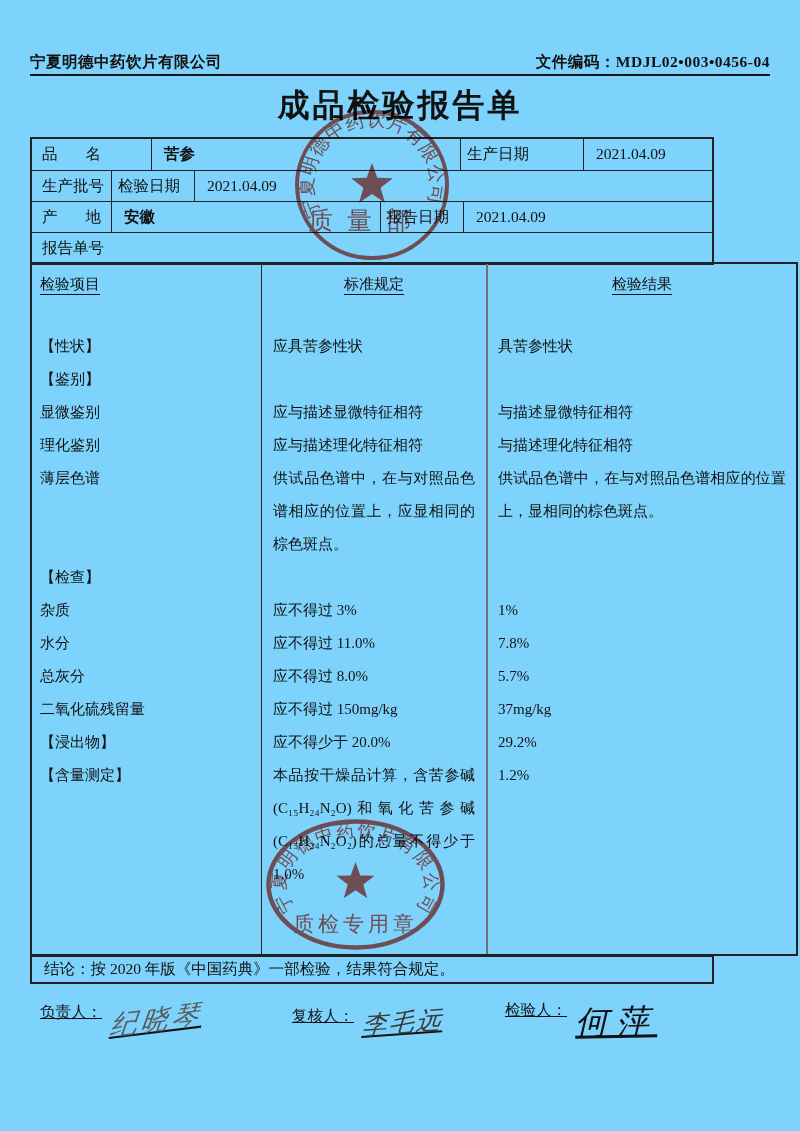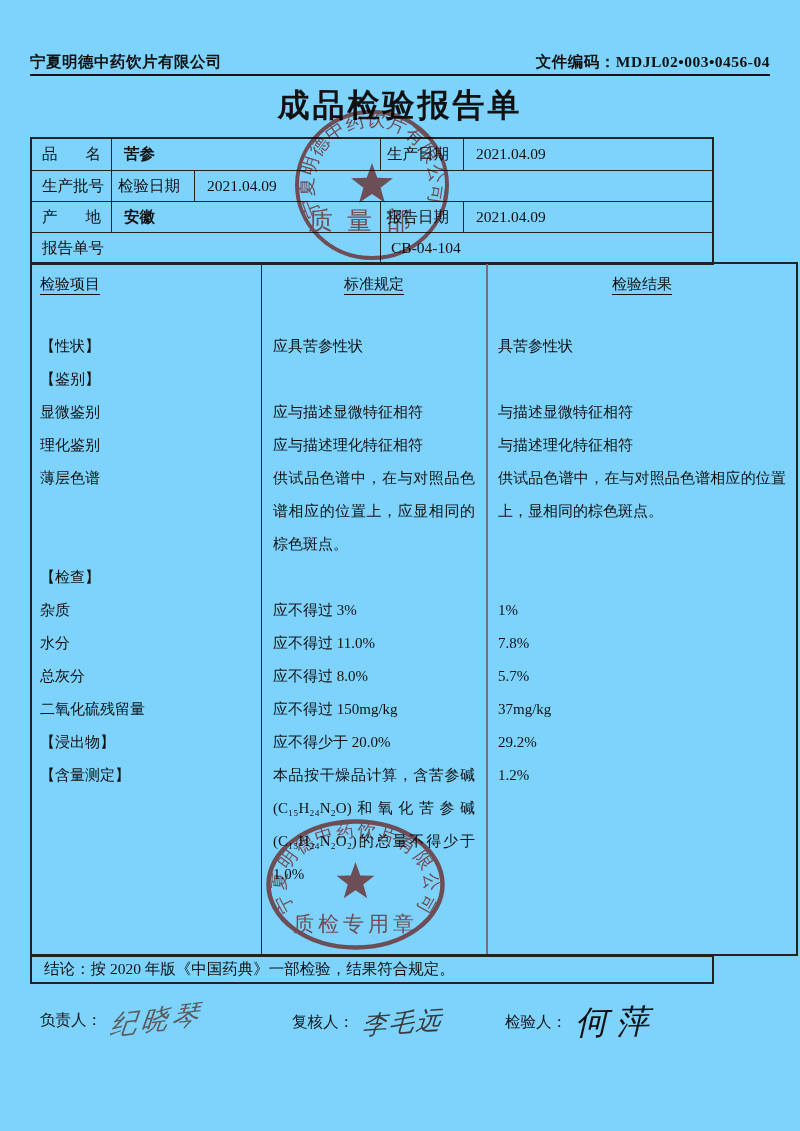--- a/index.html
+++ b/index.html
@@ -9,21 +9,21 @@
 
   
   .hdr{top:52px;left:30px;width:740px;display:flex;justify-content:space-between;
        font-size:15.5px;font-weight:bold;letter-spacing:0.5px;}
   .hrule{top:74px;left:30px;width:740px;height:2px;background:#151515;}
   .title{top:84px;left:0;width:800px;text-align:center;font-size:32px;font-weight:bold;letter-spacing:3px;}
 
   
   .itable{top:137px;left:30px;width:684px;border:2px solid #222;}
   .irow{display:flex;height:31px;border-top:1px solid #222;box-sizing:border-box;}
-  .irow:first-child{border-top:none;}
+  .irow:first-child{border-top:none;gap:40px;}
   .ic{box-sizing:border-box;font-size:15.5px;line-height:30px;overflow:hidden;white-space:nowrap;}
   .lab{width:79px;padding:0 10px;text-align:justify;text-align-last:justify;}
   .val{width:269px;padding-left:12px;border-left:1px solid #222;font-weight:bold;}
   .dlab{width:83px;padding-left:6px;border-left:1px solid #222;}
   .dval{flex:1;padding-left:12px;border-left:1px solid #222;}
   .lab4{width:348px;padding-left:10px;}
   .val4{flex:1;padding-left:10px;border-left:1px solid #222;}
 
   
   .mtable{top:262px;left:30px;width:768px;height:694px;border:2px solid #222;border-top-width:2px;
@@ -36,21 +36,21 @@
   .thead{height:66px;}
   .thead .tc{line-height:20px;padding-top:10px;text-decoration:underline;text-underline-offset:5px;}
   .thead .c{text-align:center;}
   .tfill{flex:1;}
 
   
   .concl{top:956px;left:30px;width:684px;height:28px;border:2px solid #222;border-top:1px solid #222;
          font-size:15.5px;line-height:24px;padding-left:12px;}
 
   
-  .fgrp{display:flex;align-items:center;gap:8px;}
+  .fgrp{display:flex;align-items:flex-start;gap:8px;text-decoration:underline;}
   .flabel{font-size:15.5px;white-space:nowrap;}
   .sig{display:inline-block;font-style:italic;white-space:nowrap;}
   .sig1{font-size:27px;color:#5a5a5a;transform:rotate(-7deg) skewX(-14deg);letter-spacing:4px;}
   .sig2{font-size:25px;color:#3a3a3a;transform:rotate(-4deg) skewX(-8deg);letter-spacing:2px;}
   .sig3{font-size:33px;color:#101010;transform:rotate(-1deg);letter-spacing:8px;}
 
   
   .stamp{position:absolute;pointer-events:none;mix-blend-mode:multiply;opacity:0.88;}
   .stamp text{font-family:"Liberation Serif","DejaVu Serif",serif;}
 </style>
@@ -79,21 +79,20 @@
       <div class="ic dval">2021.04.09</div>
     </div>
     <div class="irow">
       <div class="ic lab">产地</div>
       <div class="ic val">安徽</div>
       <div class="ic dlab">报告日期</div>
       <div class="ic dval">2021.04.09</div>
     </div>
     <div class="irow">
       <div class="ic lab4">报告单号</div>
-      <div class="ic val4">CB-04-104</div>
     </div>
   </div>
 
   <div class="abs mtable">
     <div class="trow thead">
       <div class="tc tc1">检验项目</div>
       <div class="tc tc2 c">标准规定</div>
       <div class="tc tc3 c">检验结果</div>
     </div>
     <div>

